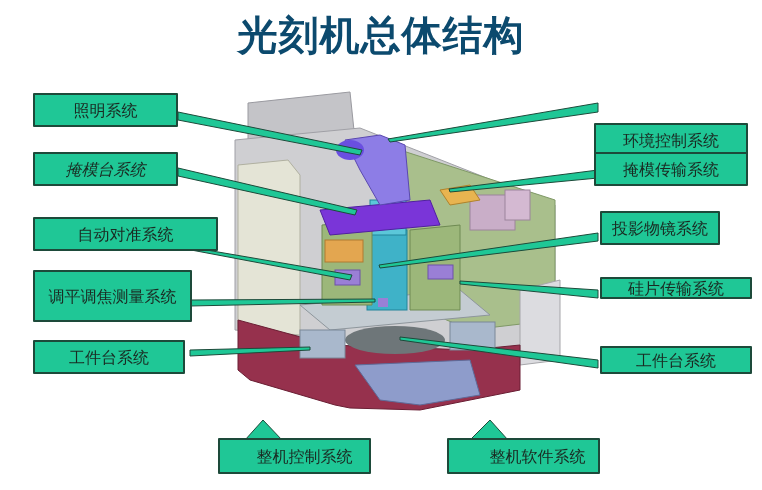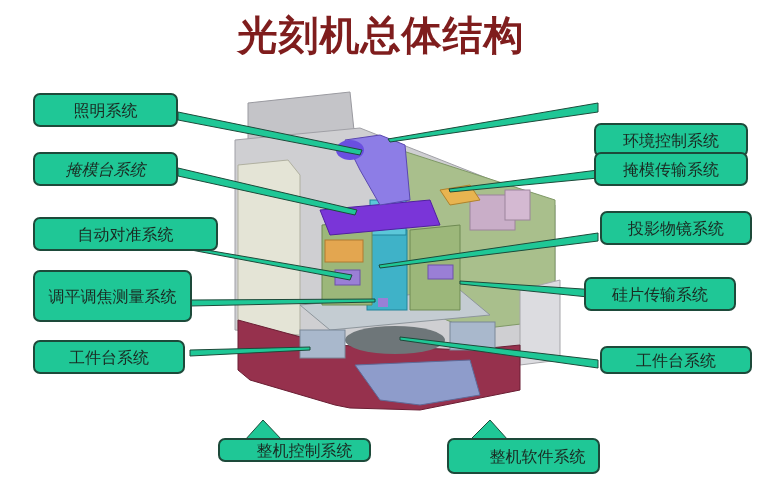--- a/index.html
+++ b/index.html
@@ -1,20 +1,20 @@
 <!DOCTYPE html>
 <html><head>
 <meta charset="utf-8">
 <style>
   html, body { margin:0; padding:0; }
   body { width:762px; height:490px; background:#ffffff; position:relative; overflow:hidden;
          font-family:"DejaVu Sans", sans-serif; }
   .title { position:absolute; left:0; top:8px; width:762px; text-align:center;
-           font-size:40px; font-weight:bold; color:#7f1d1d; letter-spacing:1px; }
-  .callout { position:absolute; background:#1fc796; border:2px solid #1d4a3a; border-radius:7px;
+           font-size:40px; font-weight:bold; color:#0c4a6e; letter-spacing:1px; }
+  .callout { position:absolute; background:#1fc796; border:2px solid #1d4a3a; border-radius:1px;
              color:#1a2a22; font-size:16px; display:flex; align-items:center; justify-content:center;
              text-align:center; line-height:19px; box-sizing:border-box; }
   svg.art { position:absolute; left:0; top:0; }
 </style>
 </head>
 <body>
 
 <div class="title">光刻机总体结构</div>
 
 <svg class="art" width="762" height="490">
@@ -76,18 +76,18 @@
 </svg>
 
 <div class="callout" style="left:33px;top:93px;width:145px;height:34px;">照明系统</div>
 <div class="callout" style="left:33px;top:152px;width:145px;height:34px;font-style:italic;">掩模台系统</div>
 <div class="callout" style="left:33px;top:217px;width:185px;height:34px;">自动对准系统</div>
 <div class="callout" style="left:33px;top:270px;width:159px;height:52px;padding:0 5px;">调平调焦测量系统</div>
 <div class="callout" style="left:33px;top:340px;width:152px;height:34px;">工件台系统</div>
 
 <div class="callout" style="left:594px;top:93px;width:154px;height:34px;margin-top:30px;">环境控制系统</div>
 <div class="callout" style="left:594px;top:152px;width:154px;height:34px;">掩模传输系统</div>
-<div class="callout" style="left:600px;top:211px;width:152px;height:34px;">投影物镜系统</div>
-<div class="callout" style="left:584px;top:277px;width:152px;height:34px;">硅片传输系统</div>
+<div class="callout" style="left:600px;top:211px;width:120px;height:34px;">投影物镜系统</div>
+<div class="callout" style="left:600px;top:277px;width:152px;height:22px;">硅片传输系统</div>
 <div class="callout" style="left:600px;top:346px;width:152px;height:28px;text-align:center;">工件台系统</div>
 
-<div class="callout" style="left:218px;top:438px;width:153px;height:24px;padding-left:20px;">整机控制系统</div>
+<div class="callout" style="left:218px;top:438px;width:153px;height:36px;padding-left:20px;">整机控制系统</div>
 <div class="callout" style="left:447px;top:438px;width:153px;height:36px;padding-left:28px;">整机软件系统</div>
 
 </body></html>

